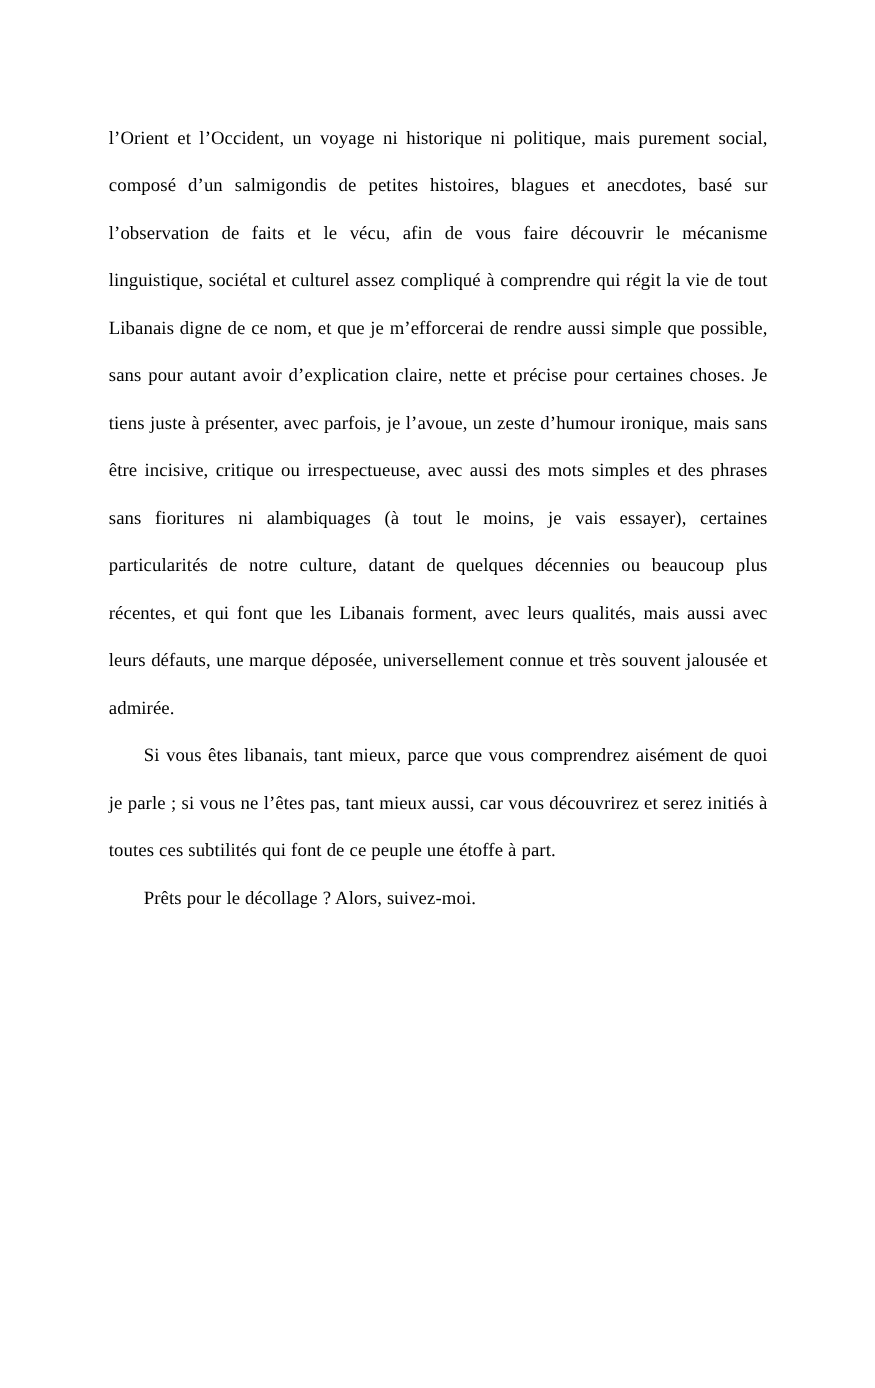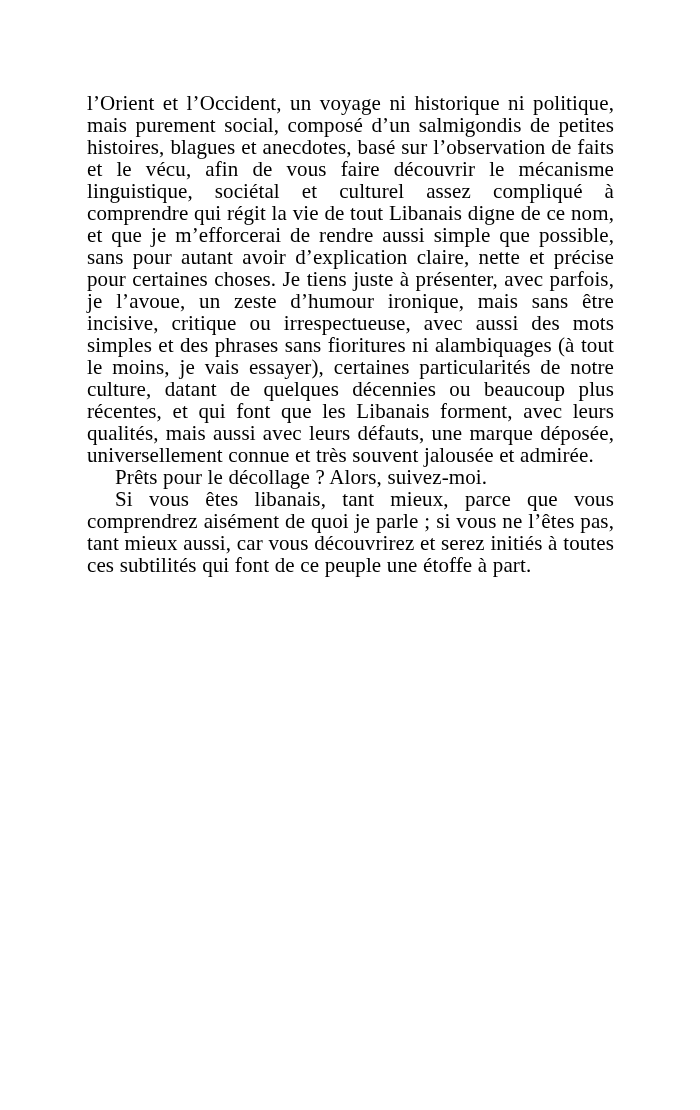--- a/index.html
+++ b/index.html
@@ -22,22 +22,22 @@
   }
   .textblock {
     position: absolute;
     left: 87px;
     top: 92px;
     width: 527px;
   }
   .para {
     margin: 0;
     padding: 0;
-    font-size: 21px;
-    line-height: 22px;
+    font-size: 15px;
+    line-height: 38px;
     text-align: justify;
     text-justify: inter-word;
     -webkit-hyphens: none;
     hyphens: none;
     word-spacing: 0.01em;
     letter-spacing: 0.005em;
     text-rendering: optimizeLegibility;
   }
   .para.continuation {
     text-indent: 0;
@@ -49,16 +49,16 @@
   .para:last-child {
     text-align: justify;
   }
 </style>
 </head>
 <body>
 
 <div class="page">
   <div class="textblock">
     <p class="para continuation">l’Orient et l’Occident, un voyage ni historique ni politique, mais purement social, composé d’un salmigondis de petites histoires, blagues et anecdotes, basé sur l’observation de faits et le vécu, afin de vous faire découvrir le mécanisme linguistique, sociétal et culturel assez compliqué à comprendre qui régit la vie de tout Libanais digne de ce nom, et que je m’efforcerai de rendre aussi simple que possible, sans pour autant avoir d’explication claire, nette et précise pour certaines choses. Je tiens juste à présenter, avec parfois, je l’avoue, un zeste d’humour ironique, mais sans être incisive, critique ou irrespectueuse, avec aussi des mots simples et des phrases sans fioritures ni alambiquages (à tout le moins, je vais essayer), certaines particularités de notre culture, datant de quelques décennies ou beaucoup plus récentes, et qui font que les Libanais forment, avec leurs qualités, mais aussi avec leurs défauts, une marque déposée, universellement connue et très souvent jalousée et admirée.</p>
+    <p class="para indented">Si vous êtes libanais, tant mieux, parce que vous comprendrez aisément de quoi je parle ; si vous ne l’êtes pas, tant mieux aussi, car vous découvrirez et serez initiés à toutes ces subtilités qui font de ce peuple une étoffe à part.</p>
     <p class="para indented">Prêts pour le décollage ? Alors, suivez-moi.</p>
-    <p class="para indented">Si vous êtes libanais, tant mieux, parce que vous comprendrez aisément de quoi je parle ; si vous ne l’êtes pas, tant mieux aussi, car vous découvrirez et serez initiés à toutes ces subtilités qui font de ce peuple une étoffe à part.</p>
   </div>
 </div>
 
 </body></html>

